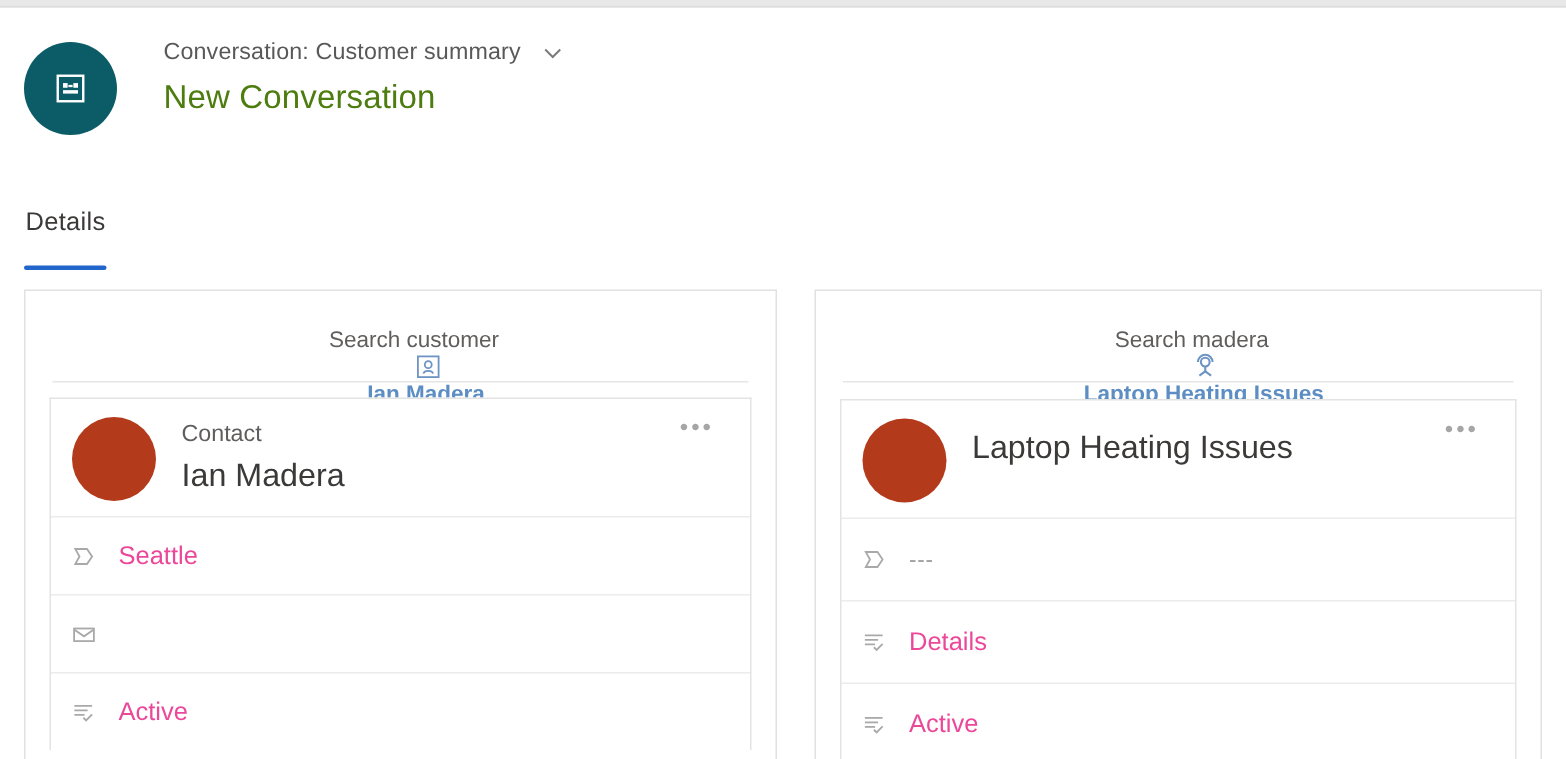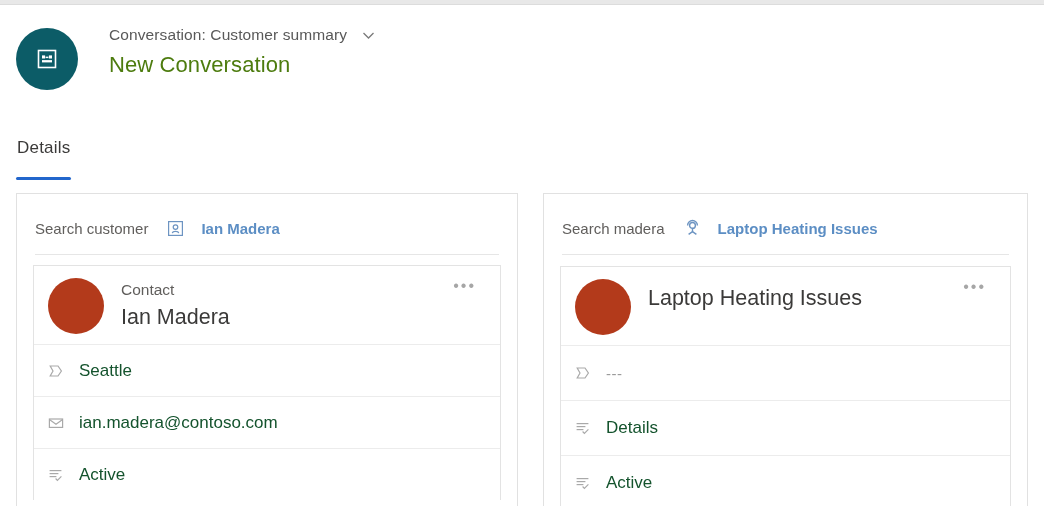--- a/index.html
+++ b/index.html
@@ -121,20 +121,21 @@
   }
   .card.left  { width: 502px; }
   .card.right { width: 485px; }
 
   .search-row {
     display: flex;
     align-items: center;
     padding: 24px 0 0 18px;
     height: 44px;
     box-sizing: border-box;
+    flex-direction: column;
   }
   .search-label {
     font-size: 15px;
     color: #605e5c;
     white-space: nowrap;
   }
   .search-icon-wrap {
     margin-left: 18px;
     display: inline-flex;
     align-items: center;
@@ -214,21 +215,21 @@
     width: 26px;
     flex: 0 0 auto;
     display: flex;
     align-items: center;
     justify-content: center;
     color: #a9a9a9;
   }
   .attr-value {
     margin-left: 10px;
     font-size: 17px;
-    color: #14532d;
+    color: #ec4899;
     white-space: nowrap;
     overflow: hidden;
     text-overflow: ellipsis;
   }
   .attr-value.muted {
     color: #9b9b9b;
     font-size: 15px;
     letter-spacing: .5px;
   }
 
@@ -306,21 +307,20 @@
         <span class="attr-value">Seattle</span>
       </div>
 
       <div class="attr-row">
         <span class="attr-icon">
           <svg width="18" height="18" viewBox="0 0 18 18" aria-hidden="true">
             <rect x="2.4" y="5" width="13.2" height="8.4" fill="none" stroke="currentColor" stroke-width="1.2"></rect>
             <path d="M2.4 5.6 L9 10.2 L15.6 5.6" fill="none" stroke="currentColor" stroke-width="1.2"></path>
           </svg>
         </span>
-        <span class="attr-value">ian.madera@contoso.com</span>
       </div>
 
       <div class="attr-row">
         <span class="attr-icon">
           <svg width="18" height="18" viewBox="0 0 18 18" aria-hidden="true">
             <path d="M2.6 4.6 H14.4" stroke="currentColor" stroke-width="1.2"></path>
             <path d="M2.6 7.6 H11.4" stroke="currentColor" stroke-width="1.2"></path>
             <path d="M2.6 10.6 H9.4" stroke="currentColor" stroke-width="1.2"></path>
             <path d="M8.6 12.5 L10.4 14.3 L14.4 10.3" fill="none" stroke="currentColor" stroke-width="1.2"></path>
           </svg>

